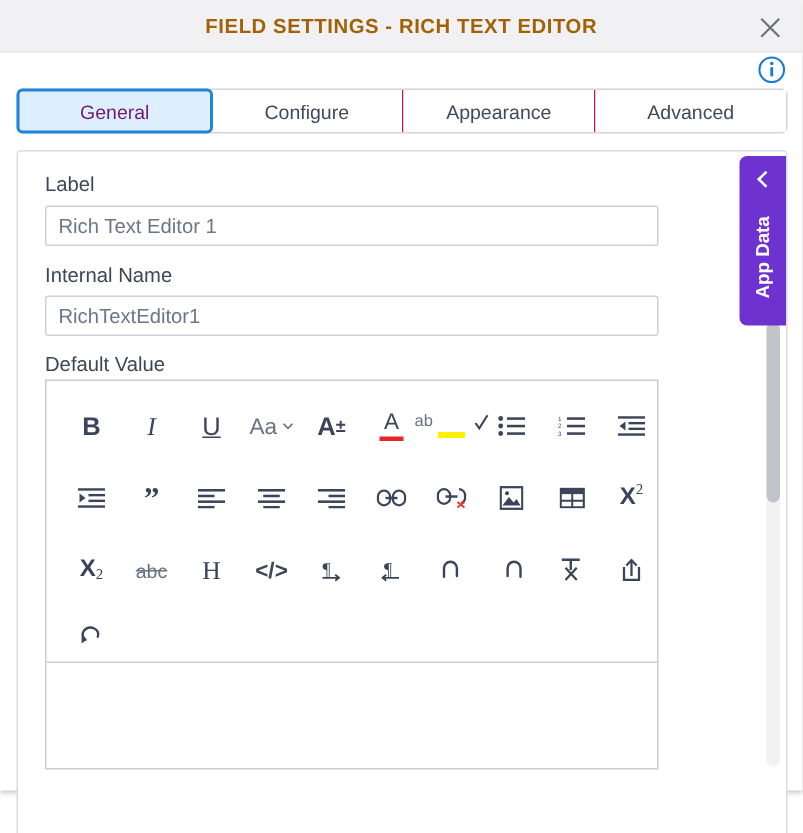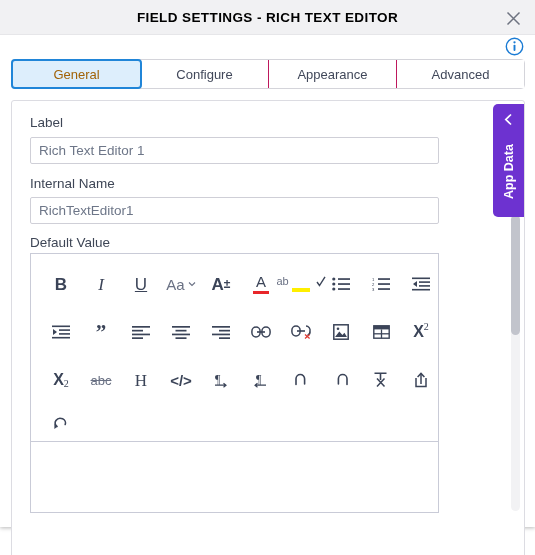--- a/index.html
+++ b/index.html
@@ -24,21 +24,21 @@
     width: 535px; height: 35px;
     background: #f1f1f3;
     border-bottom: 1px solid #e6e6e9;
   }
   #title-text {
     position: absolute; left: 0; top: 0;
     width: 535px; line-height: 35px;
     text-align: center;
     font-size: 13.5px; font-weight: bold;
     letter-spacing: .4px;
-    color: #000000;
+    color: #a16207;
   }
   #close-btn {
     position: absolute; right: 8px; top: 4px;
     width: 28px; height: 28px;
     display: flex; align-items: center; justify-content: center;
     cursor: pointer;
   }
   #close-btn svg { display:block; }
 
   
@@ -63,21 +63,21 @@
     font-size: 13px;
     color: #41485a;
     border-right: 1px solid #be185d;
     cursor: pointer;
     background: #ffffff;
     white-space: nowrap;
   }
   .tab:last-child { border-right: none; }
   .tab.active {
     background: #ddeefc;
-    color: #a16207;
+    color: #701a75;
     border: 2px solid #2085d8;
     border-radius: 4px;
     margin: -1px;
     position: relative;
     z-index: 2;
   }
 
   
   #panel {
     position: absolute; left: 11px; top: 100px;

